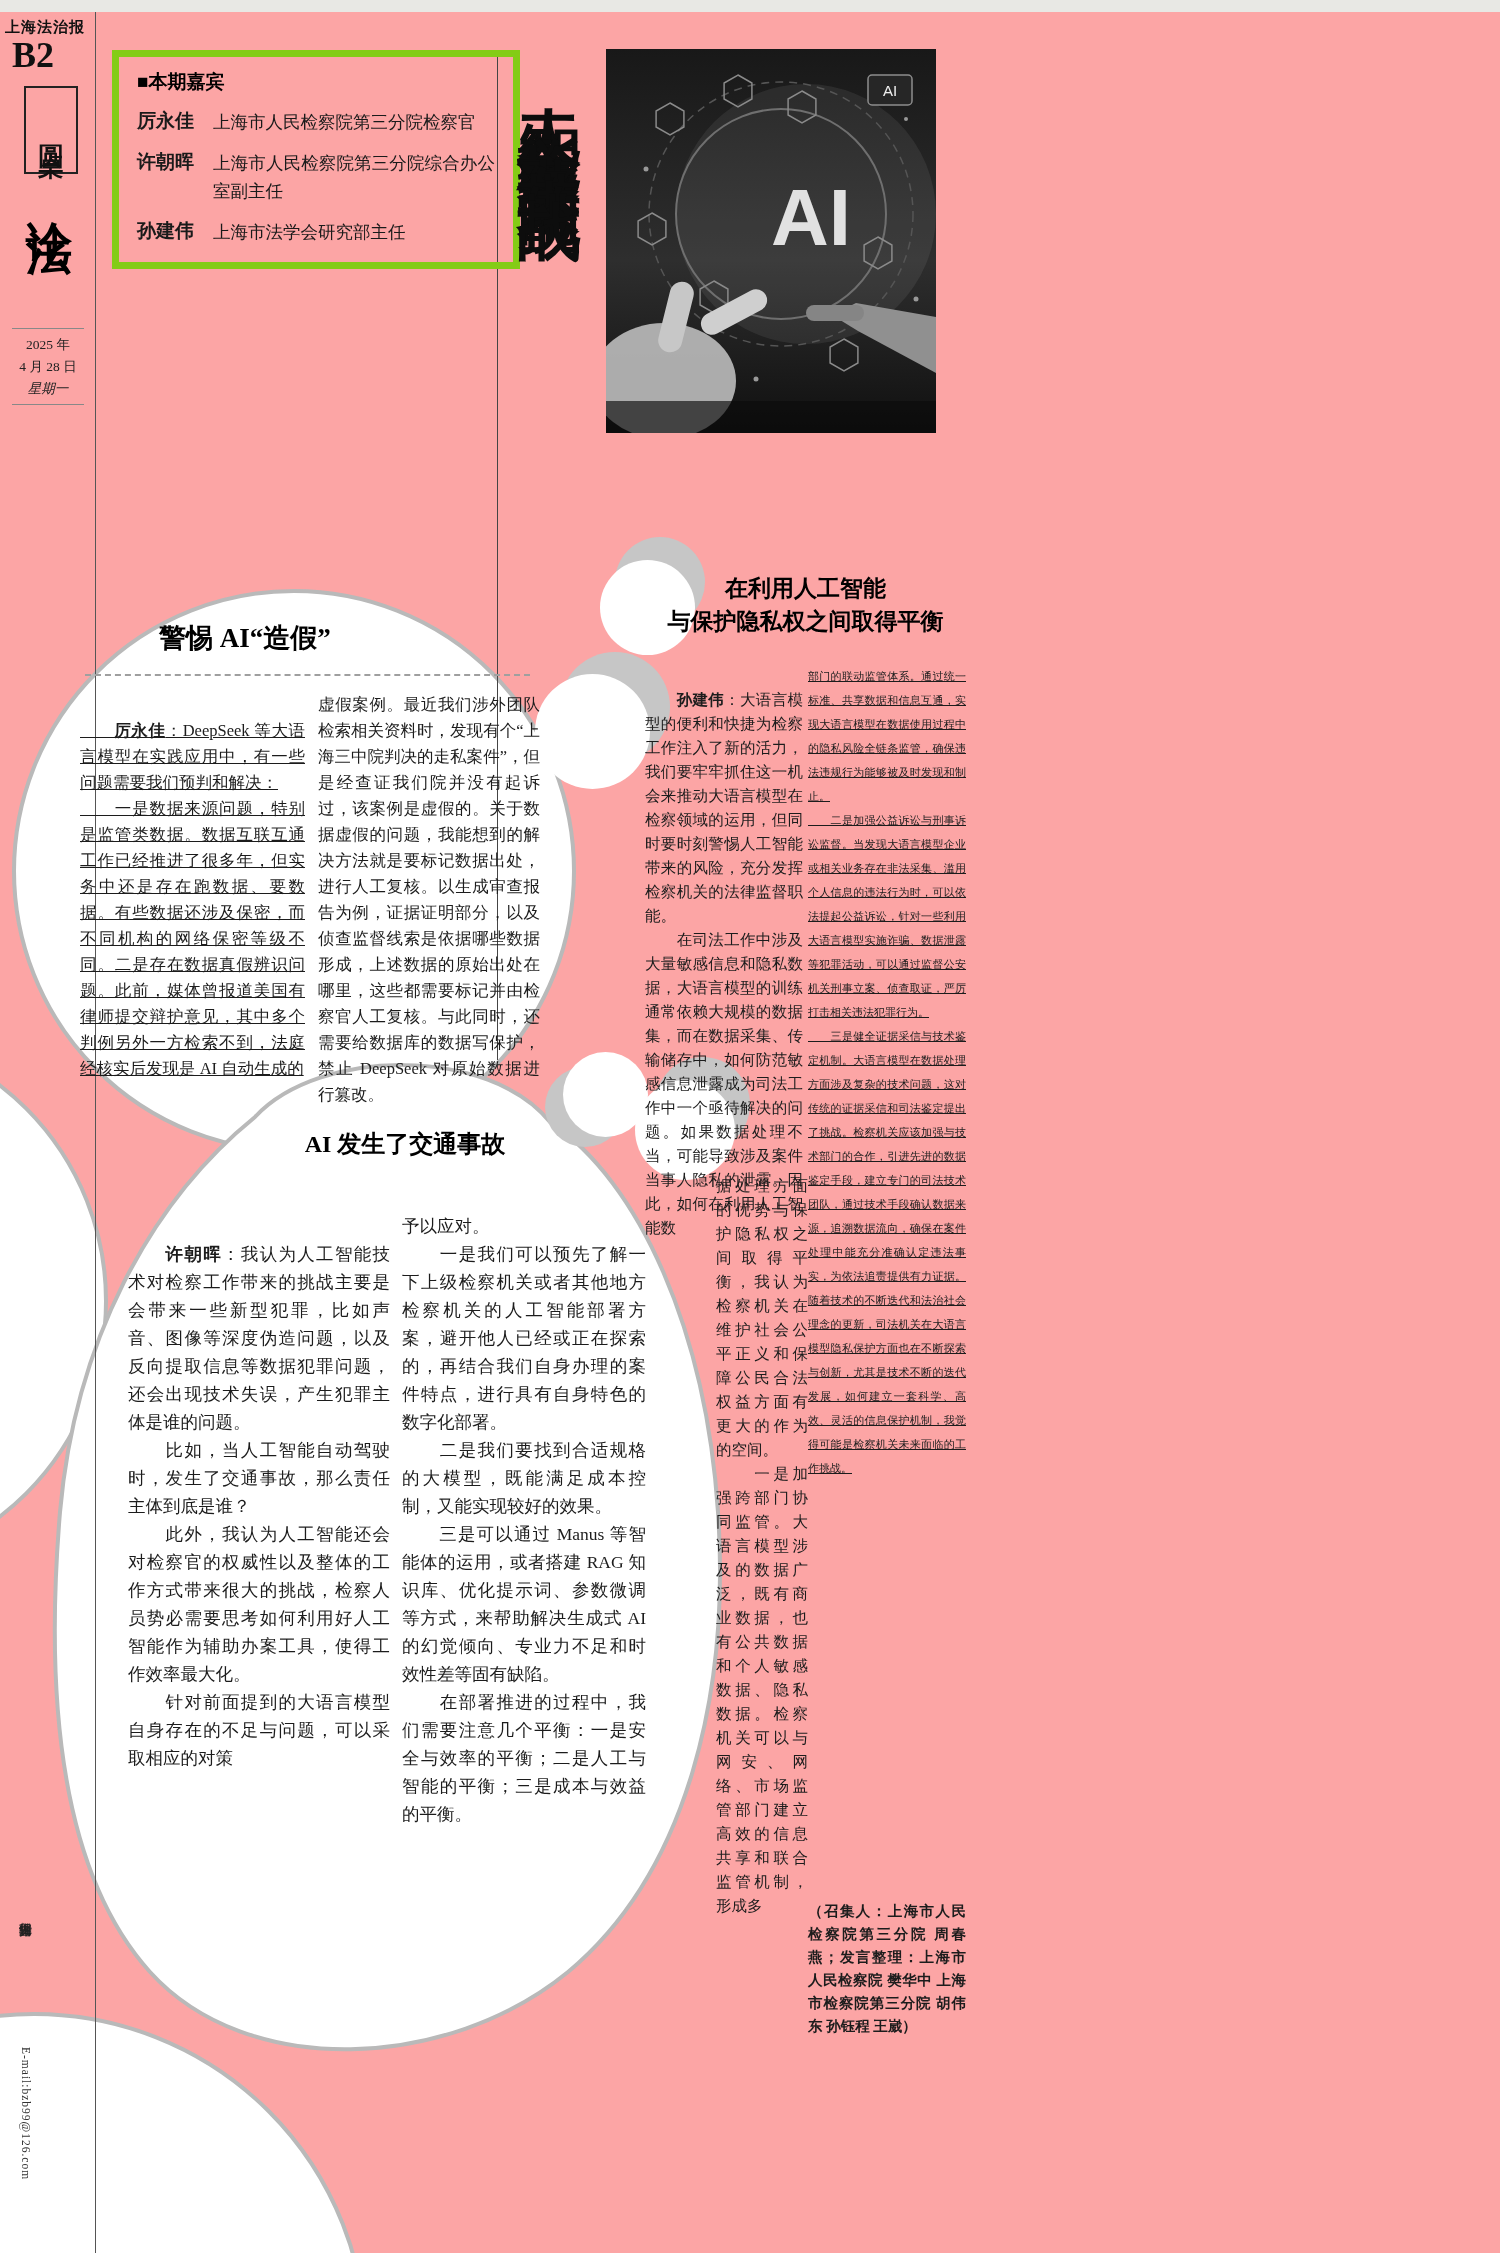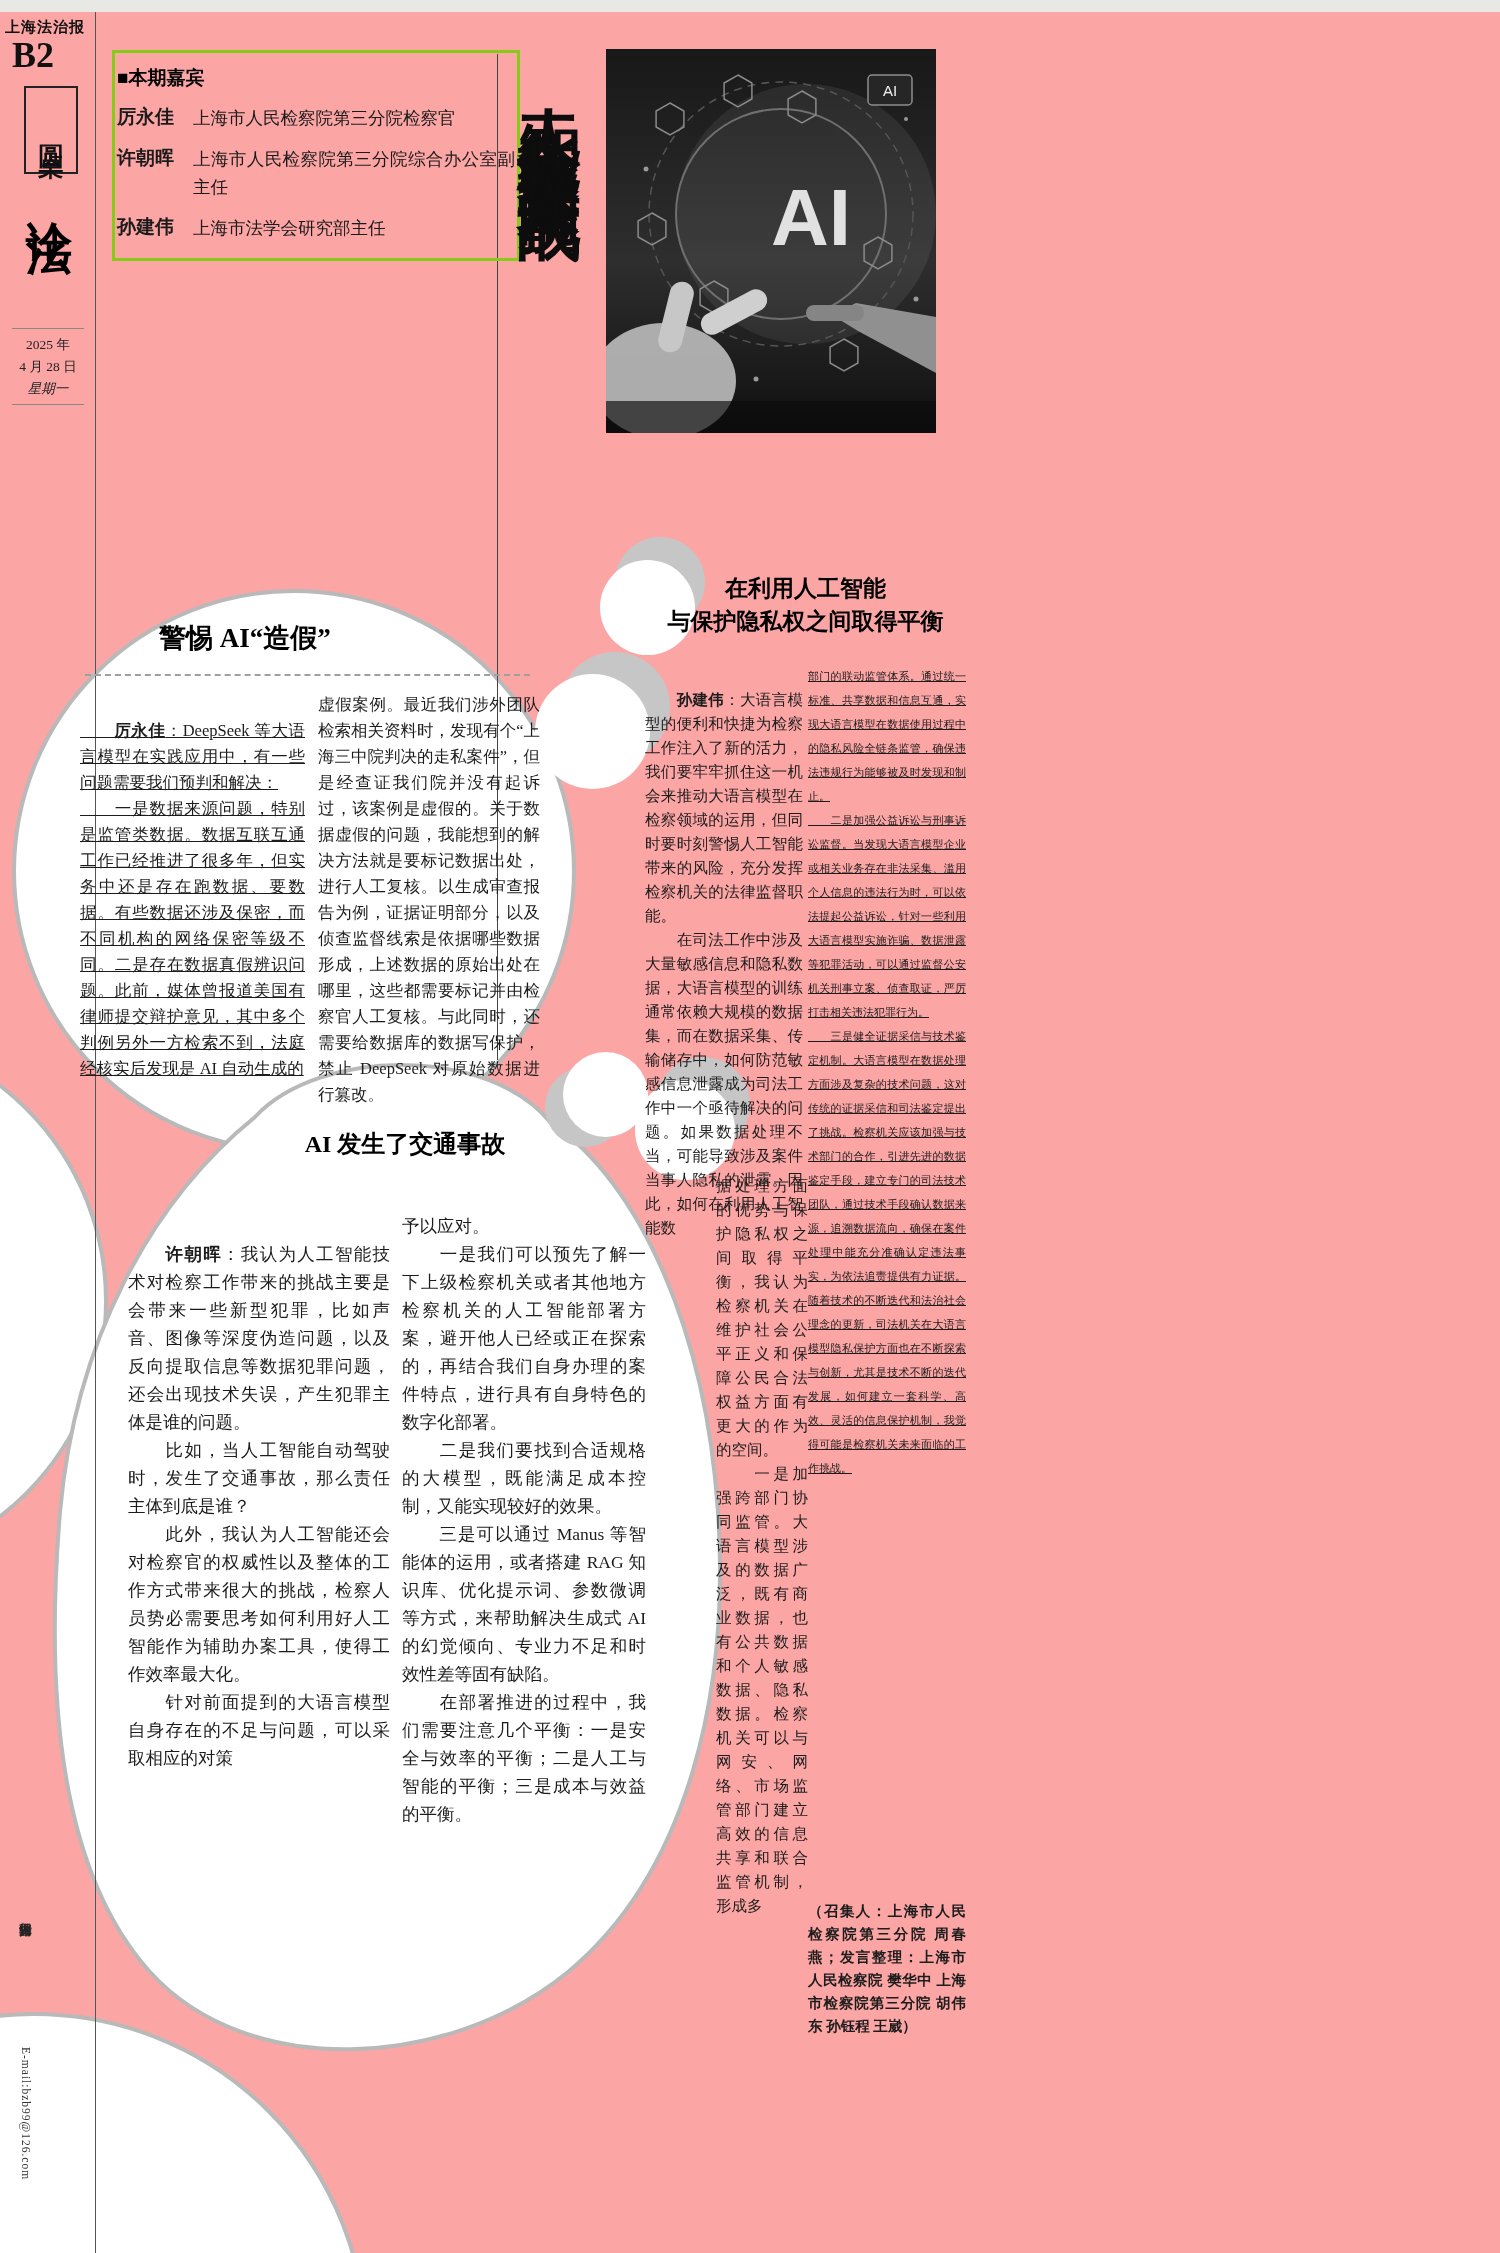--- a/index.html
+++ b/index.html
@@ -61,21 +61,21 @@
   <div class="txt side-small" style="left:6px;top:344px;width:84px;">4 月 28 日</div>
   <div class="txt side-small" style="left:6px;top:366px;width:84px;font-style:italic;">星期一</div>
   <div class="rule" style="left:12px;top:392px;width:72px;height:1px;background:#888;"></div>
 
   <div class="txt vert" style="left:16px;top:1900px;height:200px;font-size:13px;color:#222;">
     <span>责任编辑</span>
     <span style="font-size:11.5px;">陈宏光</span>
   </div>
   <div class="txt vert" style="left:20px;top:2035px;height:200px;font-size:11.5px;letter-spacing:1px;color:#333;">E-mail:bzb99@126.com</div>
 
-  <div class="txt" style="left:112px;top:38px;width:408px;border:3px solid #84cc16;padding:12px 2px 16px;box-sizing:border-box;">
+  <div class="txt" style="left:112px;top:38px;width:408px;border:7px solid #84cc16;padding:12px 18px 16px;box-sizing:border-box;">
     <div class="bold" style="font-size:19px;color:#000;">■本期嘉宾</div>
     <div class="guest-row">
       <span class="guest-name">厉永佳</span>
       <span class="guest-title">上海市人民检察院第三分院检察官</span>
     </div>
     <div class="guest-row">
       <span class="guest-name">许朝晖</span>
       <span class="guest-title">上海市人民检察院第三分院综合办公室副主任</span>
     </div>
     <div class="guest-row">

